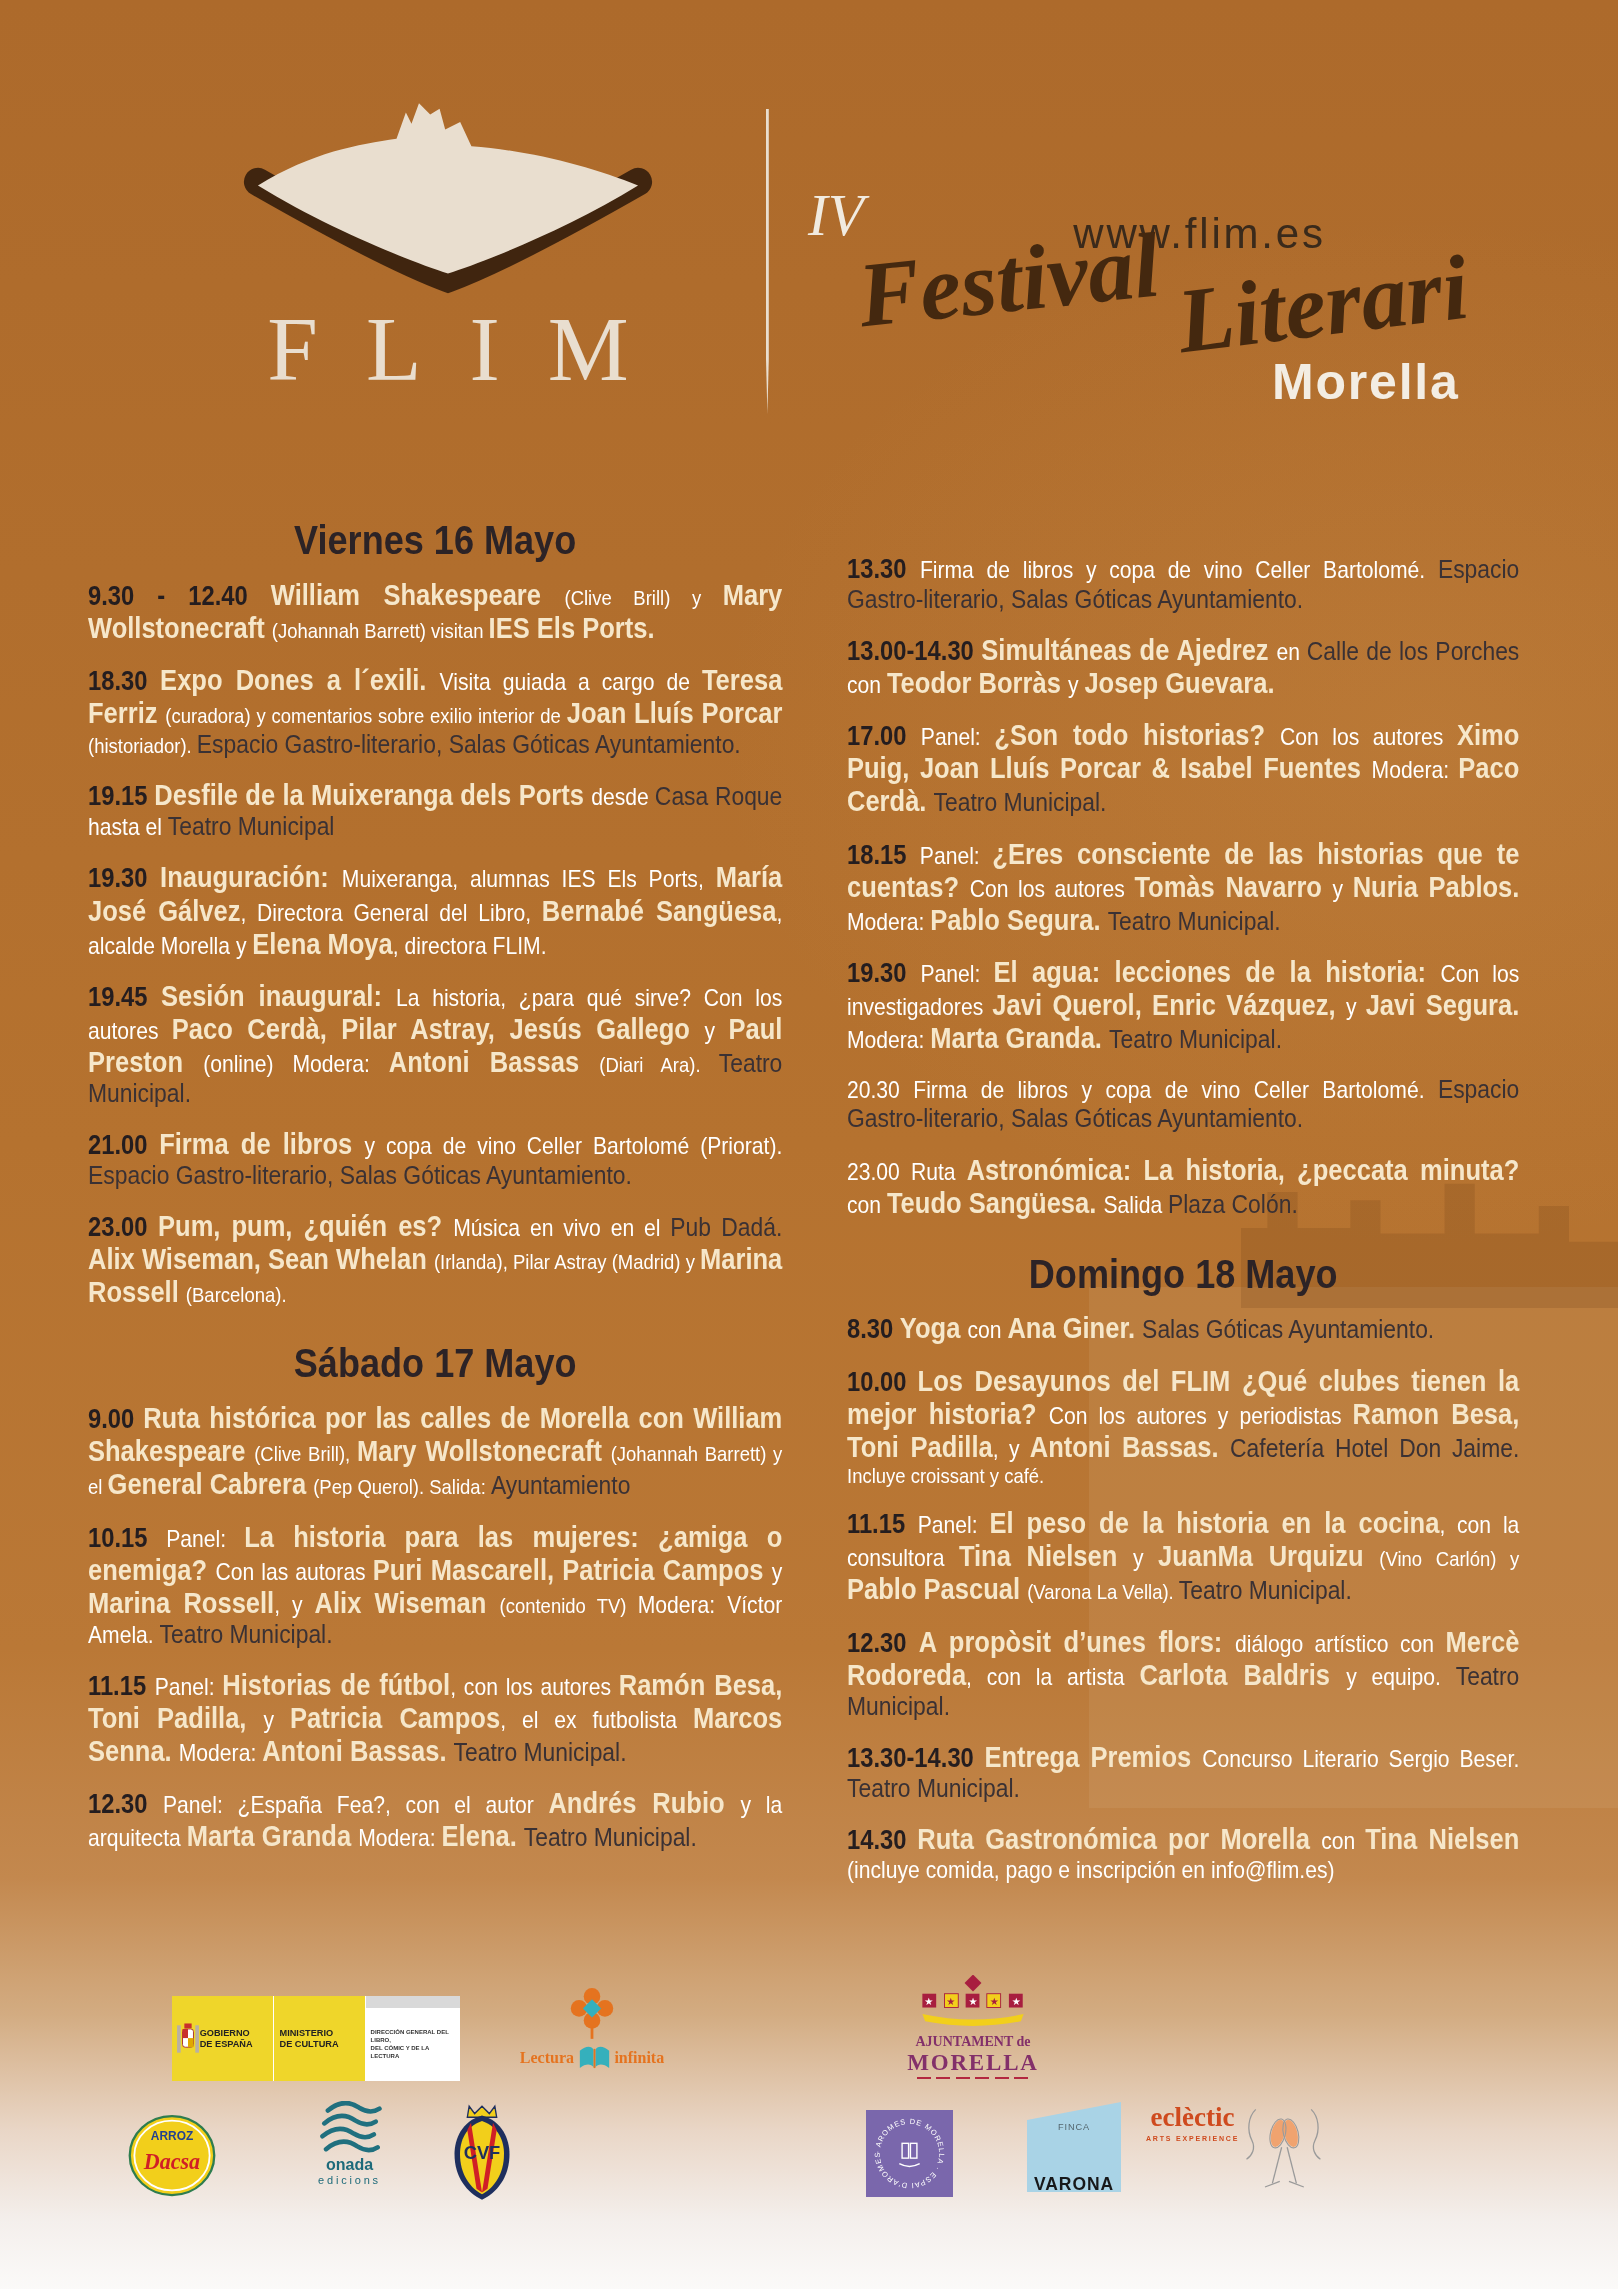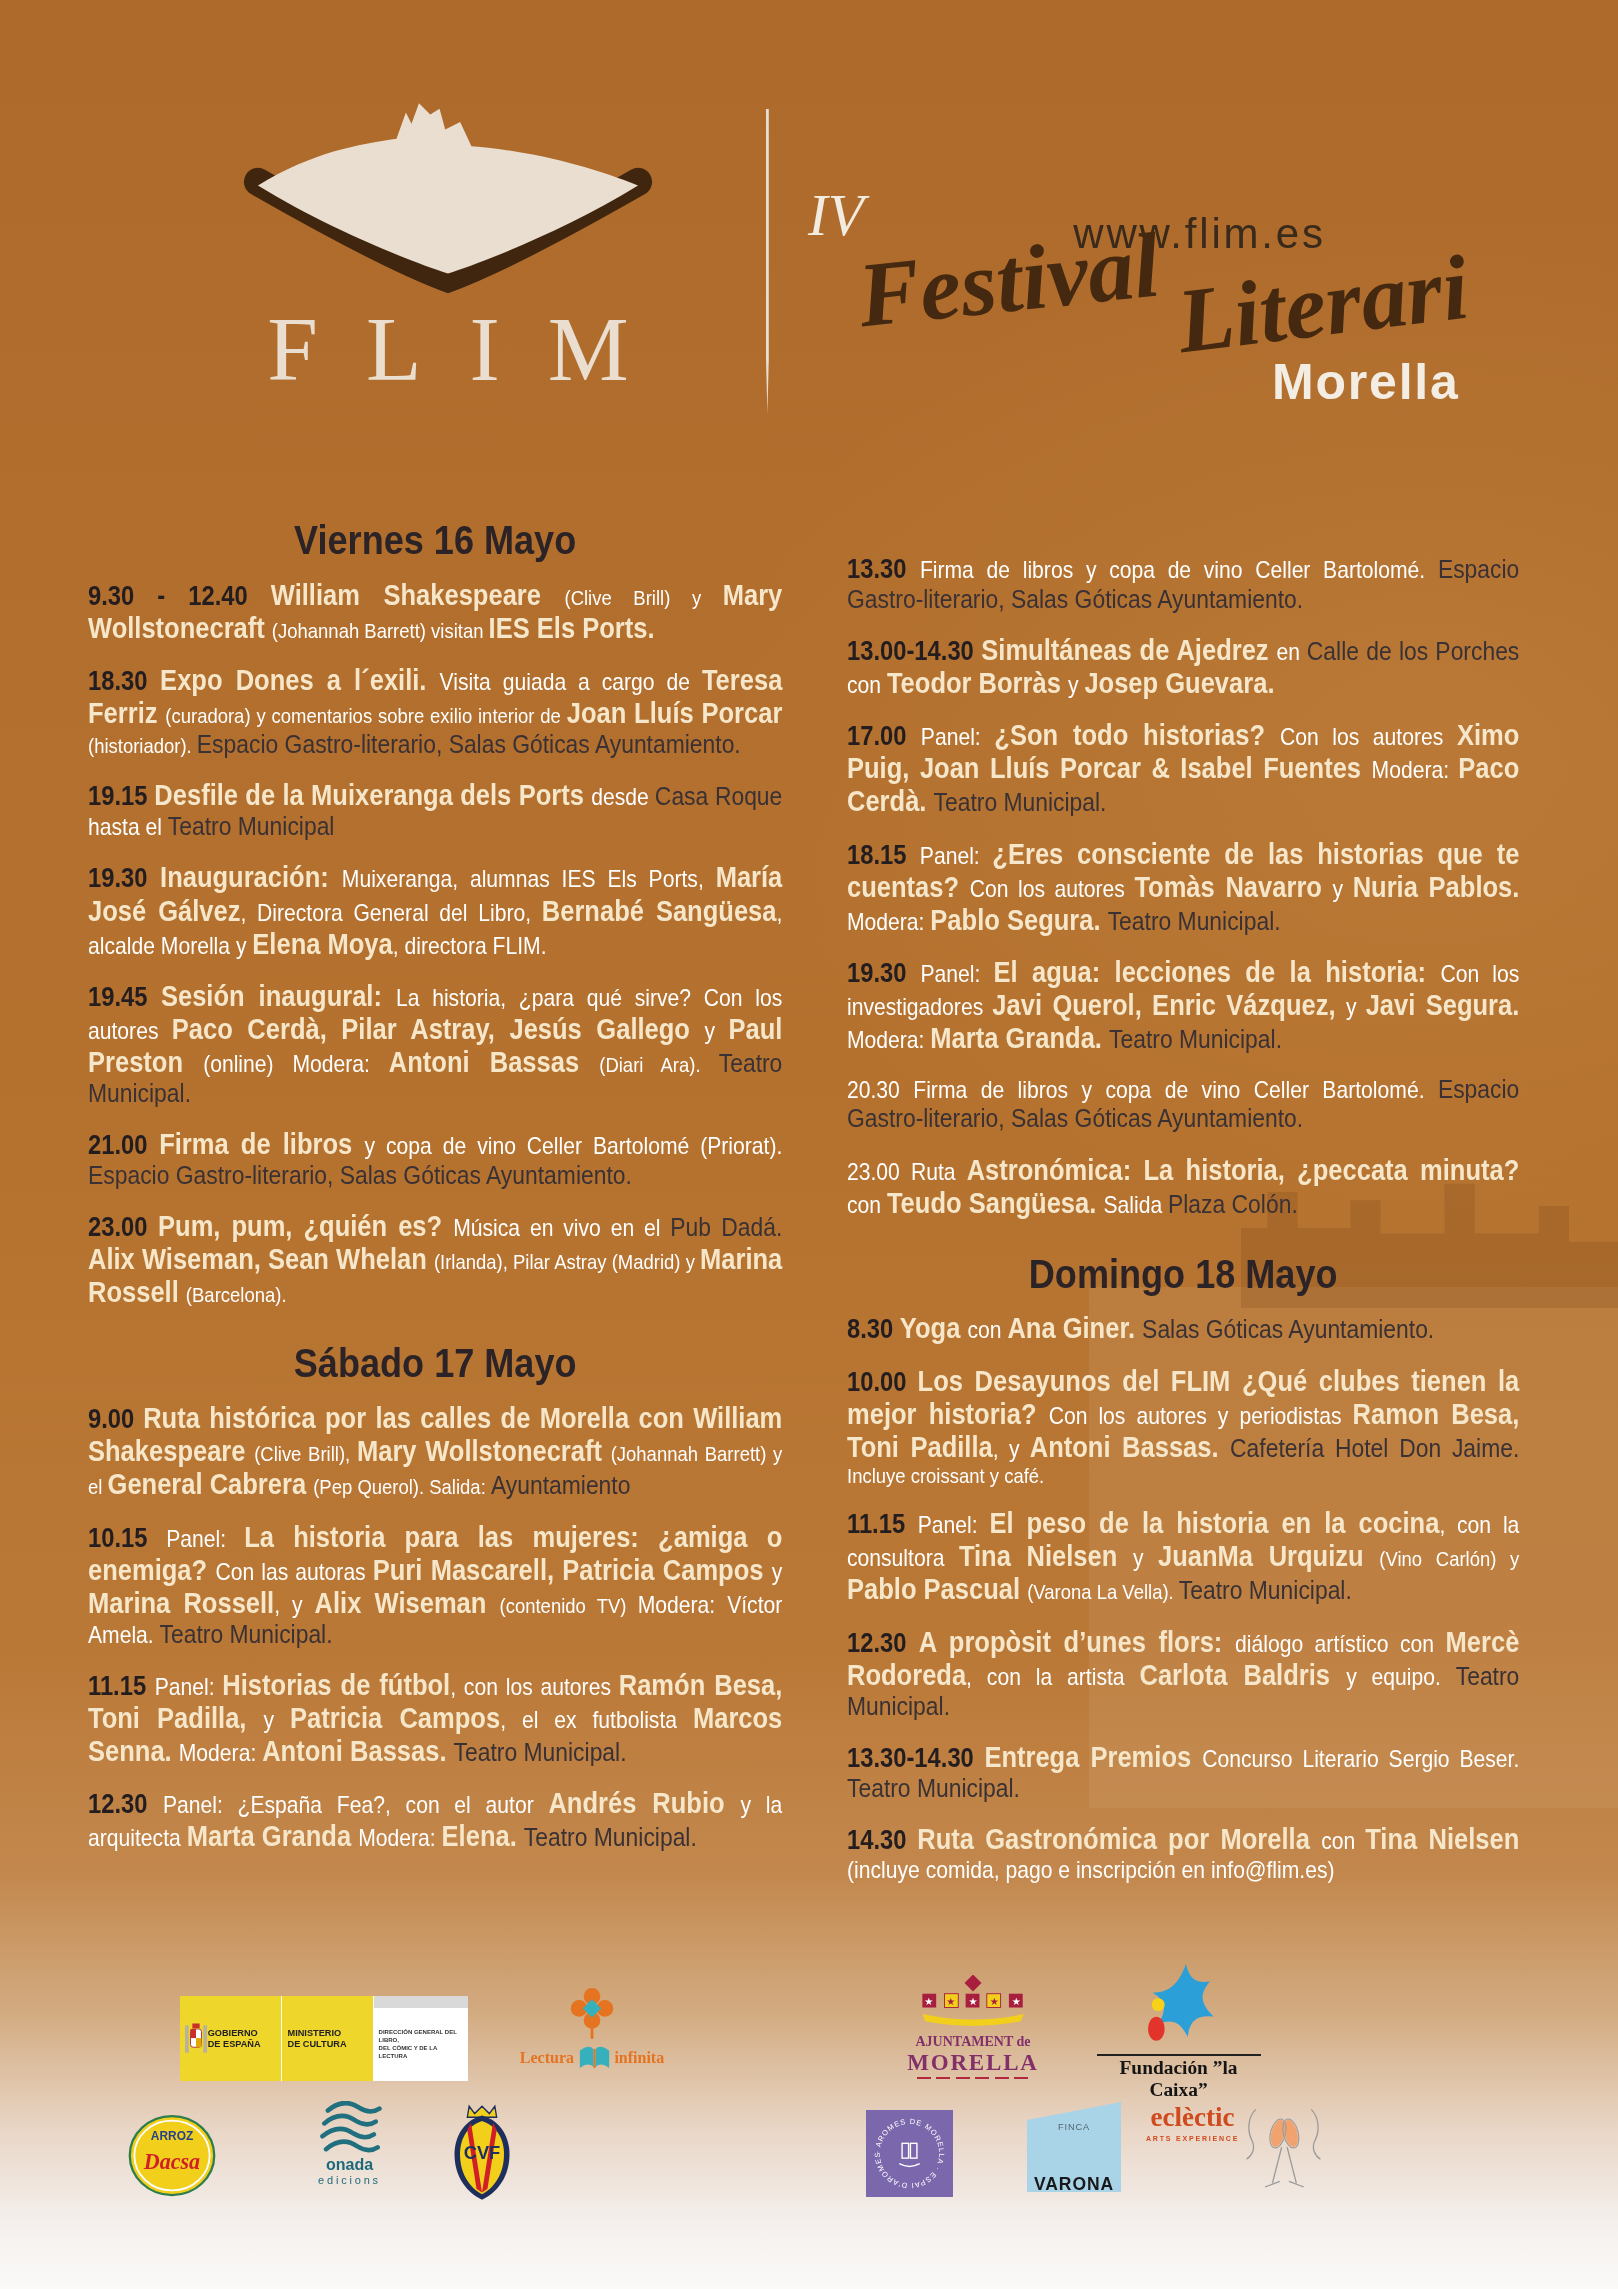--- a/index.html
+++ b/index.html
@@ -43,21 +43,21 @@
   .day-title:first-child{margin-top:0;}
   .event{margin:0 0 19.4px;text-align:justify;line-height:1.14;}
   .seg-time{color:#241d1f;font-weight:bold;font-size:27px;}
   .seg-title{color:#f6e7ca;font-weight:bold;font-size:29px;}
   .seg-plain{color:#ffffff;font-weight:normal;font-size:24px;}
   .seg-small{color:#ffffff;font-weight:normal;font-size:21px;}
   .seg-loc{color:#3a3134;font-weight:normal;font-size:26px;}
 
   
   .sponsor{position:absolute;}
-  .gov{left:180px;top:1996px;width:288px;height:85px;display:flex;}
+  .gov{left:172px;top:1996px;width:288px;height:85px;display:flex;}
   .gov .cell{box-sizing:border-box;display:flex;align-items:center;}
   .gov .y1{width:102px;background:#efd62a;border-right:0.9px solid #fff;padding:3.7px;}
   .gov .y2{width:92px;background:#efd62a;border-right:0.9px solid #fff;padding:5.5px;}
   .gov .wh{width:94px;background:#fff;position:relative;padding:16.6px 4.6px 3.7px;}
   .gov .wh .strip{position:absolute;left:0;top:0;width:100%;height:12px;background:#d9d9d9;}
   .gov-txt{font-size:9.2px;font-weight:bold;color:#222;line-height:1.15;}
   .gov-sub{font-size:6px;font-weight:bold;color:#333;line-height:1.3;}
   .lectura{left:509px;top:1986px;width:166px;height:102px;text-align:center;}
   .lectura-row{display:flex;align-items:center;justify-content:center;gap:3.7px;margin-top:1.8px;}
   .lectura-word{font-family:"Liberation Serif",serif;font-size:16px;font-weight:bold;color:#e5731f;}
@@ -201,29 +201,20 @@
       <text x="110" y="32" font-size="11" fill="#fff" text-anchor="middle">★</text>
       <text x="39" y="32" font-size="11" fill="#a81e3f" text-anchor="middle">★</text>
       <text x="86" y="32" font-size="11" fill="#a81e3f" text-anchor="middle">★</text>
       <path d="M8,42 Q63,54 118,42 L115,50 Q63,60 11,50 Z" fill="#f2cf1b"></path>
     </svg>
     <div class="ajunt-l1">AJUNTAMENT de</div>
     <div class="ajunt-l2">MORELLA</div>
     <div class="ajunt-dash"></div>
   </div>
 
-  <div class="sponsor caixa">
-    <svg width="89" height="85" viewBox="0 0 96 92">
-      <path d="M56,0 C60,16 66,21 82,19 C70,33 72,43 86,57 C68,55 60,61 58,79 C50,63 42,59 26,65 C36,49 34,39 20,31 C38,31 48,22 56,0 Z" fill="#2b9fd8"></path>
-      <circle cx="26" cy="44" r="7" fill="#f8d218"></circle>
-      <ellipse cx="24" cy="70" rx="9" ry="13" fill="#e3342c"></ellipse>
-    </svg>
-    <div class="caixa-line"></div>
-    <div class="caixa-label">Fundación ”la Caixa”</div>
-  </div>
 
   <div class="sponsor dacsa">
     <svg width="90" height="88" viewBox="0 0 98 95">
       <ellipse cx="49" cy="47" rx="46" ry="43" fill="#f2cf1b" stroke="#2e7d4f" stroke-width="2.5"></ellipse>
       <ellipse cx="49" cy="47" rx="41" ry="38" fill="none" stroke="#fff" stroke-width="2"></ellipse>
       <text x="49" y="30" font-size="13" font-weight="bold" fill="#23418f" text-anchor="middle" font-family="Liberation Sans,sans-serif">ARROZ</text>
       <text x="49" y="62" font-size="24" font-weight="bold" font-style="italic" fill="#d01f26" text-anchor="middle" font-family="Liberation Serif,serif">Dacsa</text>
     </svg>
   </div>
 

